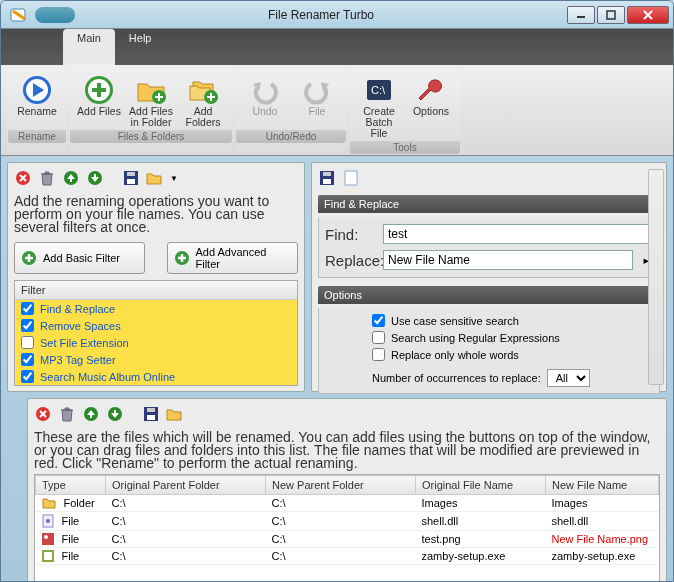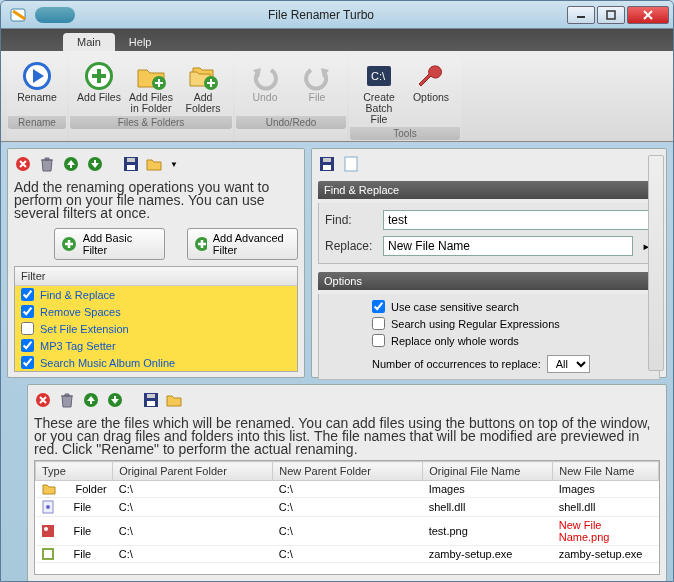--- a/index.html
+++ b/index.html
@@ -6,57 +6,57 @@
 body { background: linear-gradient(#bcd6e8,#a8c8dc); width: 674px; height: 582px; overflow: hidden; }
 .window { width: 674px; height: 582px; border: 1px solid #5a7a9a; border-radius: 6px 6px 0 0; overflow: hidden; }
 .titlebar { height: 28px; background: linear-gradient(#d0e4f0,#b0d0e4); display: flex; align-items: center; padding: 0 4px; border-bottom: 1px solid #789; }
 .titlebar .appicon { width:20px; height:20px; margin:0 4px; display:flex; align-items:center; justify-content:center; }
 .titlebar .switch { width:40px; height:16px; background:linear-gradient(#6ab,#38a); border-radius:8px; margin-left:2px; }
 .titlebar .title { flex:1; text-align:center; color:#222; font-size:12px; }
 .winbtns { display:flex; gap:2px; }
 .winbtn { width:28px; height:18px; border:1px solid #667; border-radius:2px; display:flex; align-items:center; justify-content:center; font-size:10px; }
 .winbtn.min, .winbtn.max { background:linear-gradient(#eef5fb,#c8dbea); }
 .winbtn.close { background:linear-gradient(#e66,#c22); color:#fff; width:42px; }
-.ribbon-tabs { height:22px; background:linear-gradient(#4a4a4a,#5a5a5a); display:flex; align-items:flex-end; padding-left:62px; }
+.ribbon-tabs { height:36px; background:linear-gradient(#4a4a4a,#5a5a5a); display:flex; padding-left:62px; }
 .ribbon-tab { padding:3px 14px; color:#eee; border-radius:4px 4px 0 0; cursor:pointer; font-size:11px; }
 .ribbon-tab.active { background:#e9e9e9; color:#333; }
 .ribbon { background:linear-gradient(#efefef,#d9d9d9); border-bottom:1px solid #888; padding:4px 6px 0; display:flex; gap:2px; }
 .ribgroup { border:1px solid transparent; border-radius:3px; padding:2px 4px 0; background:rgba(255,255,255,0.1); }
 .ribgroup .btns { display:flex; gap:2px; }
 .ribbtn { width:50px; text-align:center; padding:2px 2px 0; border-radius:3px; cursor:pointer; }
 .ribbtn .ico { width:32px; height:32px; margin:0 auto; display:flex; align-items:center; justify-content:center; }
 .ribbtn .lbl { font-size:10.5px; line-height:11px; min-height:22px; color:#333; }
 .ribgroup .grplabel { text-align:center; font-size:10px; color:#666; background:linear-gradient(#ccc,#bbb); border-radius:0 0 3px 3px; margin:2px -4px 0; padding:1px 0; }
 .content { padding:6px; display:flex; flex-direction:column; gap:6px; background: transparent; height:calc(100% - 28px - 22px - 84px); }
 .row1 { display:flex; gap:6px; height:230px; }
 .panel { background:#ececec; border:1px solid #9aa; border-radius:2px; padding:6px; display:flex; flex-direction:column; gap:4px; }
 .left { flex:0 0 298px; }
 .right { flex:1; position:relative; }
 .toolbar { display:flex; align-items:center; gap:6px; padding-bottom:4px; }
 .tbtn { width:18px; height:18px; display:flex; align-items:center; justify-content:center; cursor:pointer; }
 .desc { font-size:14px; color:#333; line-height:13px; }
-.addfilters { display:flex; gap:22px; margin-top:4px;margin-left:40px; }
+.addfilters { display:flex; gap:22px; margin-top:4px; }
 .addbtn { flex:1; background:linear-gradient(#fdfdfd,#e6e6e6); border:1px solid #9a9a9a; border-radius:3px; padding:3px 6px; display:flex; align-items:center; gap:6px; cursor:pointer; font-size:11px; }
 .section-hd { background:linear-gradient(#6a6a6a,#4a4a4a); color:#fff; padding:3px 6px; font-size:11px; border-radius:2px 2px 0 0; }
 .filterlist { border:1px solid #aaa; border-top:none; background:#fde047; flex:1; overflow:auto; }
 .filterlist .hdr { background:linear-gradient(#f7f7f7,#e4e4e4); border-bottom:1px solid #ccc; padding:3px 6px; font-size:11px; color:#333; }
 .fitem { display:flex; align-items:center; gap:6px; padding:2px 6px; }
 .fitem input { width:13px; height:13px; }
 .fitem .txt { color:#15c; }
 .formrow { display:flex; align-items:center; gap:6px; padding:3px 0; }
-.formrow label { width:52px; font-size:12px; color:#333; }
+.formrow label { width:52px; font-size:15px; color:#333; }
 .formrow input[type=text] { flex:1; border:1px solid #8a9; padding:2px 4px; font-size:12px; background:#fff; }
 .opts .chk { display:flex; align-items:center; gap:6px; padding:2px 0;margin-left:47px; }
 .opts select { border:1px solid #999; padding:1px 4px; font-size:11px; background:#fff; }
 .row2 { flex:1;margin-left:20px; }
 .filepanel { background:#ececec; border:1px solid #9aa; border-radius:2px; padding:6px; display:flex; flex-direction:column; gap:4px; height:100%; }
 table { width:100%; border-collapse:collapse; background:#fff; font-size:11px; }
 th { text-align:left; background:linear-gradient(#f7f7f7,#e4e4e4); border:1px solid #ccc; padding:3px 6px; font-weight:normal; color:#333; }
 td { border-bottom:1px solid #eee; padding:2px 6px; }
-.ftype { display:flex; align-items:center; gap:20px; }
+.ftype { display:flex; align-items:center; gap:8px; }
 .red { color:#d00; }
 .scrollhint { position:absolute; right:2px; top:6px; bottom:6px; width:16px; background:linear-gradient(#eee,#ddd); border:1px solid #bbb; border-radius:2px; }
 svg { display:block; }
 </style>
 </head>
 <body>
 
 <div class="window">
   <div class="titlebar">
     <span class="appicon">

